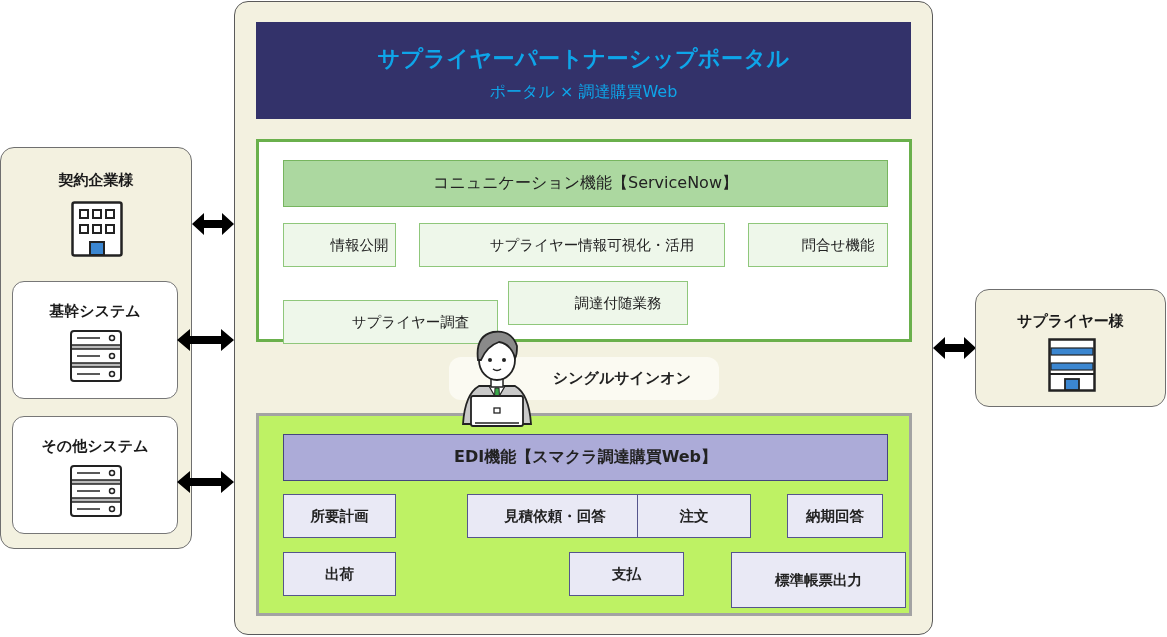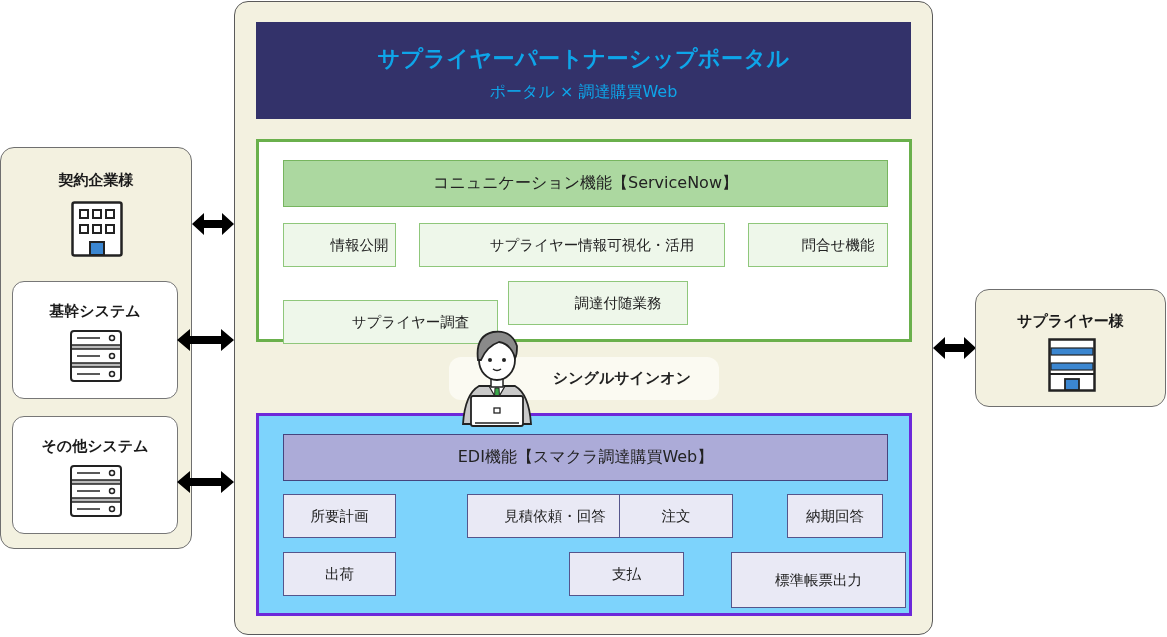--- a/index.html
+++ b/index.html
@@ -15,21 +15,21 @@
 
   .label-bold { font-weight: bold; font-size: 15px; color: #1a1a1a; text-align: center; width: 100%; }
 
   
   .hdr { background: #33326a; color: #0ea5e9; text-align: center; }
   .hdr .t1 { font-size: 22px; font-weight: bold; letter-spacing: 0.5px; }
   .hdr .t2 { font-size: 16px; margin-top: 8px; }
 
   
   .sec-green { border: 3px solid #6ab04c; background: #fff; }
-  .sec-navy { border: 3px solid #6d28d9; background: #7dd3fc; }
+  .sec-navy { border: 3px solid #a3a3a3; background: #bef264; font-weight: bold; }
 
   .bar-green { background: #acd8a0; border: 1px solid #77b55f; text-align: center; font-size: 16px; display:flex; align-items:center; justify-content:center; }
   .bar-purple { background: #acabd8; border: 1px solid #45457e; text-align: center; font-size: 16px; display:flex; align-items:center; justify-content:center; }
 
   .box-green { background: #eef7ea; border: 1px solid #8fc77b; font-size: 14.5px; display:flex; align-items:center; justify-content:center;padding-left:40px; }
   .box-purple { background: #e9e9f5; border: 1px solid #55558c; font-size: 14.5px; display:flex; align-items:center; justify-content:center; }
 
   .sso-pill { background: #fbfaf2; border-radius: 12px; font-weight: bold; font-size: 15px; display:flex; align-items:center; justify-content:flex-end; padding-right: 28px; }
 </style>
 </head>
@@ -130,21 +130,21 @@
 
   <div class="abs sso-pill" style="left:214px;top:355px;width:270px;height:43px;">
     <span>シングルサインオン</span>
   </div>
 
   <div class="abs sec-navy" style="left:21px;top:411px;width:656px;height:203px;">
     <div class="abs bar-purple" style="left:24px;top:18px;width:605px;height:47px;">EDI機能【スマクラ調達購買Web】</div>
 
     <div class="abs box-purple" style="left:24px;top:78px;width:113px;height:44px;">所要計画</div>
     <div class="abs box-purple" style="left:166px;top:78px;width:176px;height:44px;margin-left:42px;">見積依頼・回答</div>
-    <div class="abs box-purple" style="left:360px;top:78px;width:114px;height:44px;">注文</div>
+    <div class="abs box-purple" style="left:378px;top:78px;width:114px;height:44px;">注文</div>
     <div class="abs box-purple" style="left:528px;top:78px;width:96px;height:44px;">納期回答</div>
 
     <div class="abs box-purple" style="left:24px;top:136px;width:113px;height:44px;">出荷</div>
     <div class="abs box-purple" style="left:310px;top:136px;width:115px;height:44px;">支払</div>
     <div class="abs box-purple" style="left:472px;top:136px;width:175px;height:56px;">標準帳票出力</div>
   </div>
 
   <div class="abs" style="left:222px;top:324px;width:80px;height:104px;">
     <svg width="80" height="104" viewBox="0 0 80 104">
 

